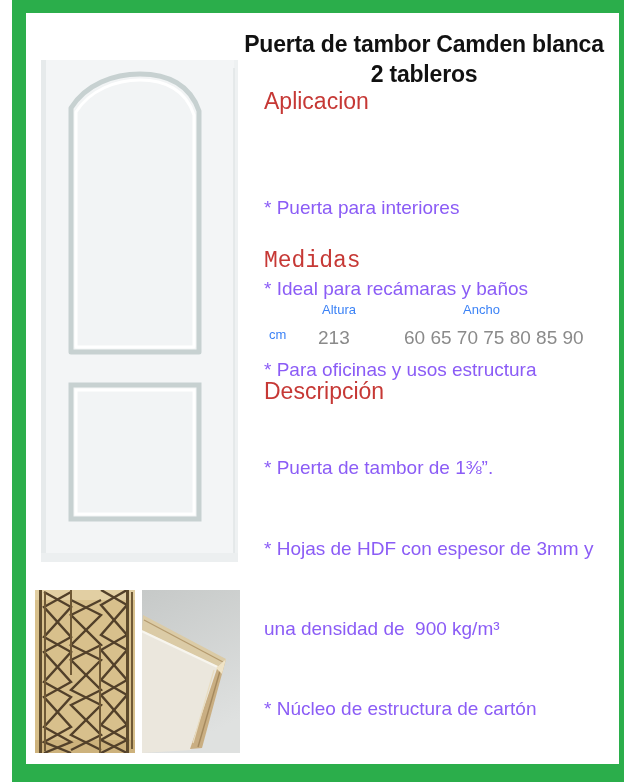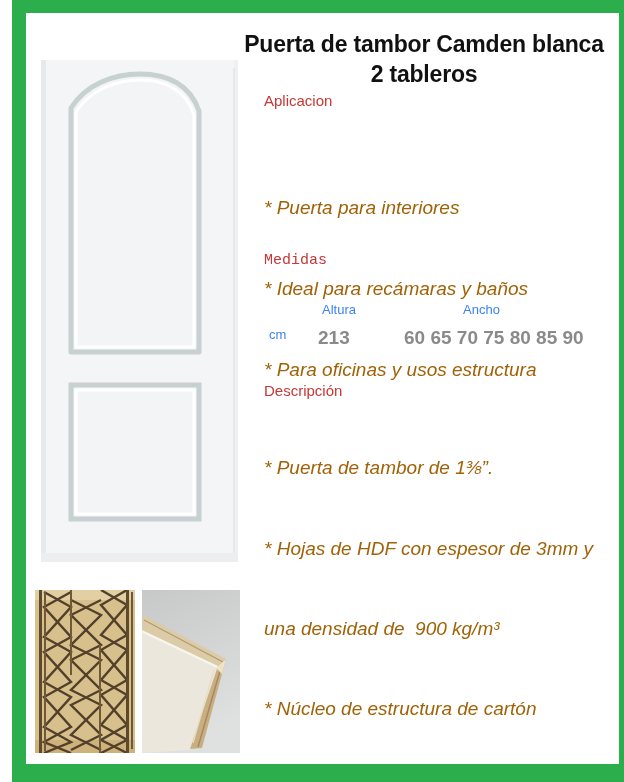--- a/index.html
+++ b/index.html
@@ -22,27 +22,27 @@
   .title{
     left:202px;top:16px;width:392px;
     text-align:center;
     font-size:23px;font-weight:bold;color:#111111;
     line-height:30px;
     letter-spacing:-0.2px;
     white-space:nowrap;
   }
   .title .l2{display:block;white-space:nowrap;}
   .red-heading{
-    color:#c63835;font-size:15px;line-height:22px;white-space:nowrap;
+    color:#c63835;font-size:23px;line-height:22px;white-space:nowrap;
   }
-  .body-text{color:#a16207;font-size:19px;white-space:pre;font-style:italic;}
+  .body-text{color:#8b5cf6;font-size:19px;white-space:pre;}
   .bullets{left:238px;top:127px;line-height:27px;}
   .bullets span{display:block;}
   .tbl-red{color:#3b82f6;font-size:13px;white-space:nowrap;}
-  .tbl-gray{color:#8a8a8a;font-size:19px;white-space:nowrap;font-weight:bold;}
+  .tbl-gray{color:#8a8a8a;font-size:19px;white-space:nowrap;}
   .desc{left:238px;top:389px;line-height:26.7px;}
   .desc span{display:block;white-space:pre;}
   .door-photo{
     left:12px;top:45px;width:204px;height:520px;background:#ffffff;
   }
   .thumb{overflow:hidden;}
   .thumb-honeycomb{left:9px;top:577px;width:100px;height:163px;}
   .thumb-edge{left:116px;top:577px;width:98px;height:163px;}
   svg{display:block;}
 </style>

